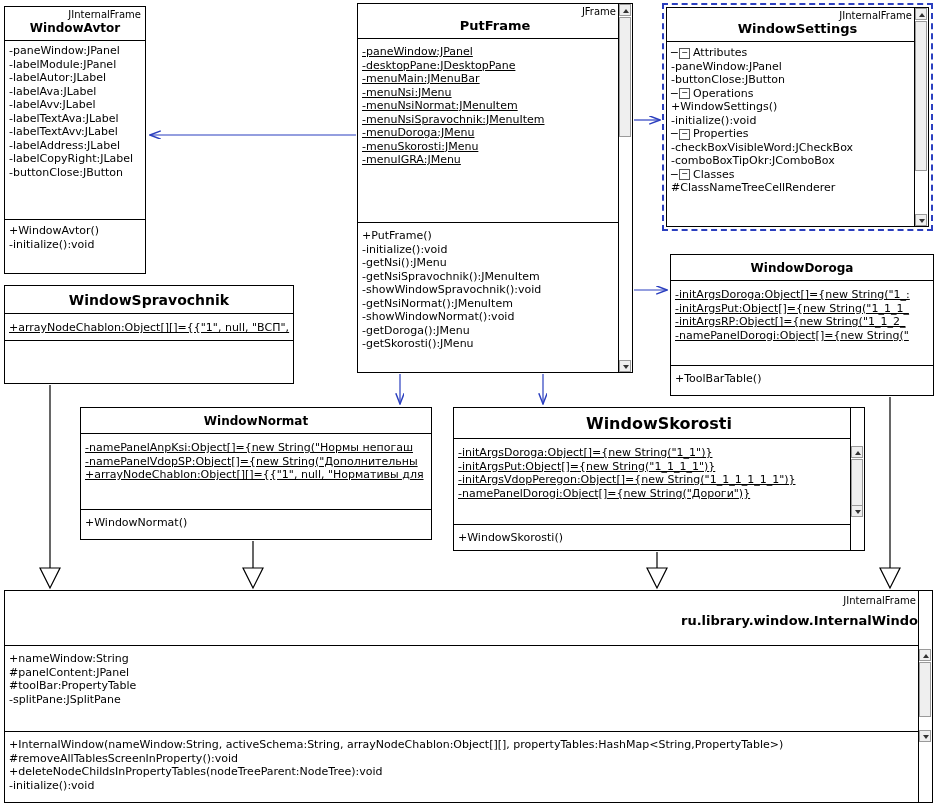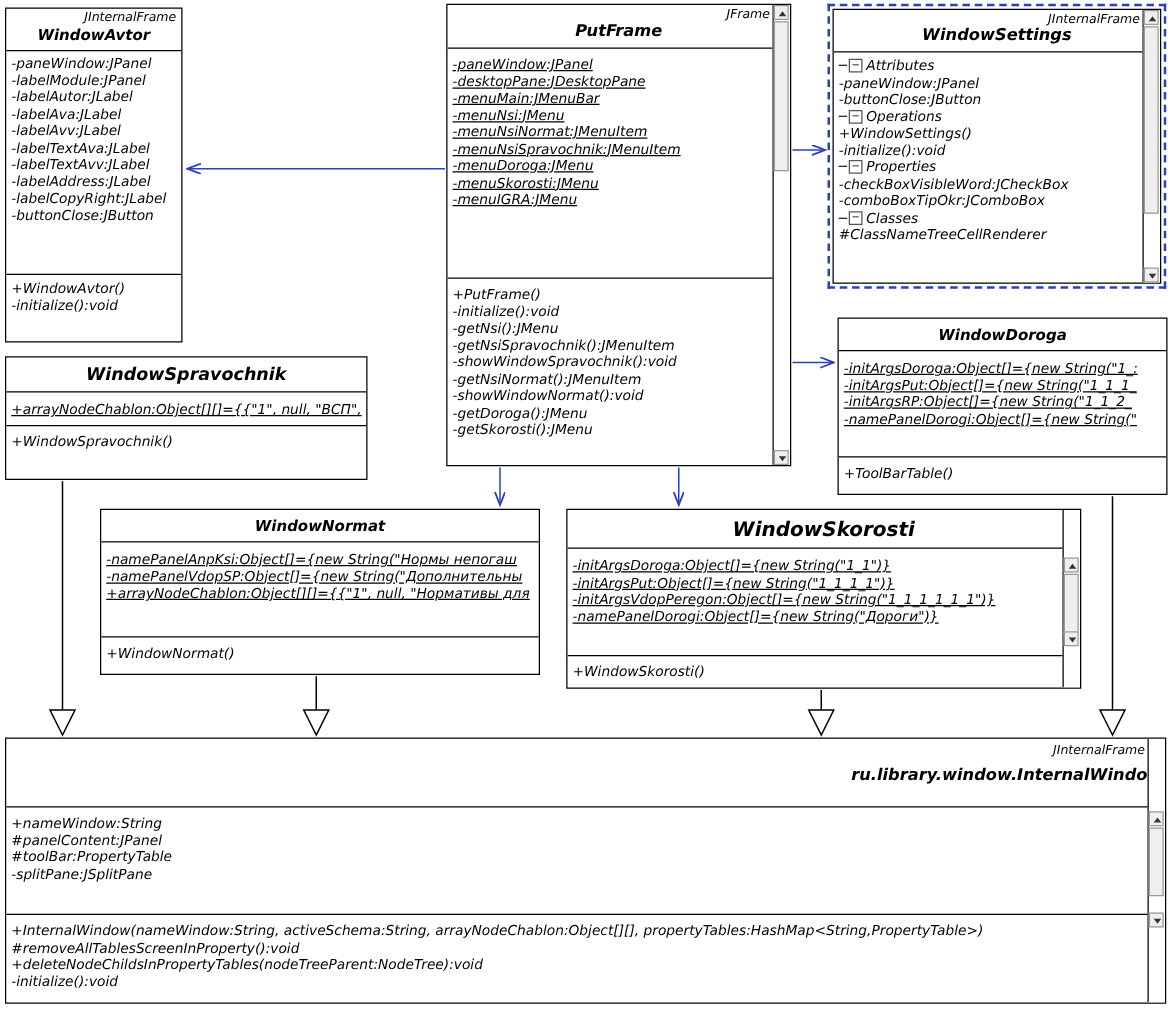--- a/index.html
+++ b/index.html
@@ -5,21 +5,21 @@
   html,body{margin:0;padding:0;}
   body{
     width:936px;height:807px;
     background:#ffffff;
     font-family:"DejaVu Sans", sans-serif;
     font-size:11px;
     color:#000000;
     position:relative;
     overflow:hidden;
   }
-  .canvas{position:absolute;left:0;top:0;width:936px;height:807px;font-style:italic;}
+  .canvas{position:absolute;left:0;top:0;width:936px;height:807px;}
   .box{
     position:absolute;
     background:#ffffff;
     border:1px solid #000000;
     box-sizing:border-box;
     overflow:hidden;
   }
   .box.dashed{border:2px dashed #2b3fbf;padding:2px;background:#ffffff;}
   .inner{border:1px solid #000000;background:#ffffff;height:100%;box-sizing:border-box;position:relative;overflow:hidden;}
   .stereo{
@@ -158,23 +158,20 @@
     </div>
   </div>
 
   <div class="box" style="left:4px;top:285px;width:290px;height:99px;">
     <div class="title" style="padding-top:6px;font-size:14px;">WindowSpravochnik</div>
     <div class="sep"></div>
     <div class="compart" style="padding-top:7px;">
       <div class="u">+arrayNodeChablon:Object[][]={{"1", null, "ВСП",</div>
     </div>
     <div class="sep" style="position:absolute;left:0;right:0;top:54px;"></div>
-    <div class="compart" style="position:absolute;left:0;right:0;top:58px;">
-      <div>+WindowSpravochnik()</div>
-    </div>
   </div>
 
   <div class="box" style="left:670px;top:254px;width:264px;height:142px;">
     <div class="title" style="padding-top:6px;font-size:12px;">WindowDoroga</div>
     <div class="sep"></div>
     <div class="compart" style="padding-top:7px;">
       <div class="u">-initArgsDoroga:Object[]={new String("1_:</div>
       <div class="u">-initArgsPut:Object[]={new String("1_1_1_</div>
       <div class="u">-initArgsRP:Object[]={new String("1_1_2_</div>
       <div class="u">-namePanelDorogi:Object[]={new String("</div>

